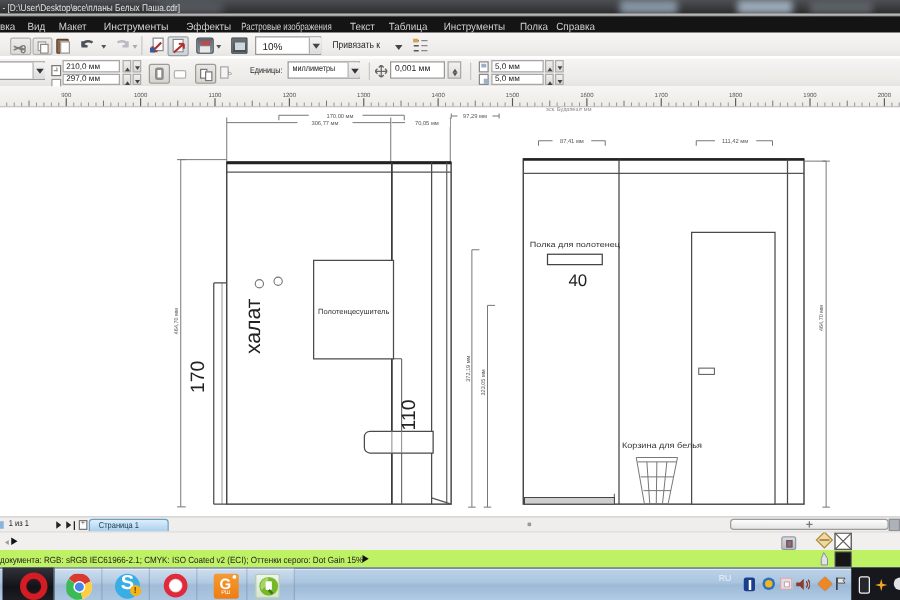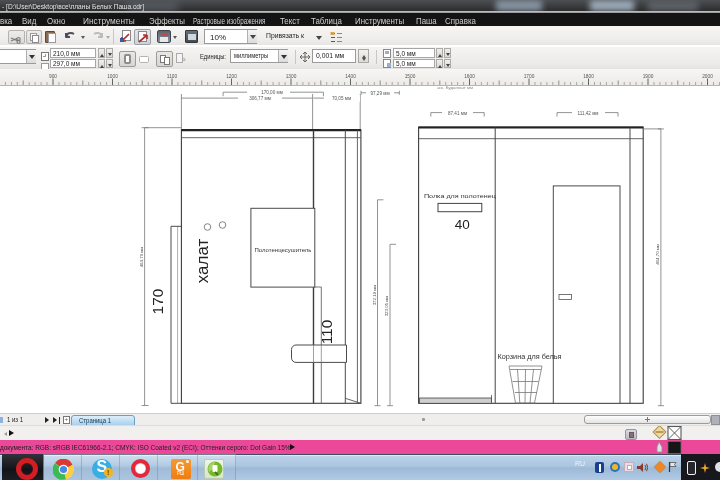--- a/index.html
+++ b/index.html
@@ -12,28 +12,28 @@
  <div class="abs" style="left:590px;top:0;width:44px;height:11px;background:#9cabb9;filter:blur(3px)"></div>
  <div class="abs" style="left:648px;top:0;width:50px;height:11px;background:#5c6166;filter:blur(3px)"></div>
  <div class="abs" style="left:128px;top:0;width:50px;height:11px;background:#555a60;filter:blur(4px)"></div>
  <div class="abs" style="left:2px;top:1.5px;font-size:7.8px;color:#e4e4e4;white-space:nowrap;transform:scaleX(0.85);transform-origin:0 0">- [D:\User\Desktop\все\планы Белых Паша.cdr]</div>
 </div>
 <div class="abs" style="left:0;top:11px;width:720px;height:2px;background:linear-gradient(#c8c8c8,#8f8f8f)"></div>
 
 <div class="abs" style="left:0;top:13px;width:720px;height:28px;background:#141414;color:#cfcfcf;font-size:8.3px">
     <span style="position:absolute;left:0px;top:2.5px;transform:scaleX(0.95);transform-origin:0 0;white-space:nowrap">вка</span>
     <span style="position:absolute;left:22px;top:2.5px;transform:scaleX(0.95);transform-origin:0 0;white-space:nowrap">Вид</span>
-    <span style="position:absolute;left:46.5px;top:2.5px;transform:scaleX(0.95);transform-origin:0 0;white-space:nowrap">Окно</span>
+    <span style="position:absolute;left:46.5px;top:2.5px;transform:scaleX(0.95);transform-origin:0 0;white-space:nowrap">Макет</span>
     <span style="position:absolute;left:83px;top:2.5px;transform:scaleX(1.0);transform-origin:0 0;white-space:nowrap">Инструменты</span>
     <span style="position:absolute;left:148.5px;top:2.5px;transform:scaleX(0.95);transform-origin:0 0;white-space:nowrap">Эффекты</span>
     <span style="position:absolute;left:192.5px;top:2.5px;transform:scaleX(0.76);transform-origin:0 0;white-space:nowrap">Растровые изображения</span>
     <span style="position:absolute;left:280px;top:2.5px;transform:scaleX(0.95);transform-origin:0 0;white-space:nowrap">Текст</span>
     <span style="position:absolute;left:311px;top:2.5px;transform:scaleX(0.95);transform-origin:0 0;white-space:nowrap">Таблица</span>
     <span style="position:absolute;left:354.5px;top:2.5px;transform:scaleX(0.95);transform-origin:0 0;white-space:nowrap">Инструменты</span>
-    <span style="position:absolute;left:415.5px;top:2.5px;transform:scaleX(0.95);transform-origin:0 0;white-space:nowrap">Паша</span>
+    <span style="position:absolute;left:415.5px;top:2.5px;transform:scaleX(0.95);transform-origin:0 0;white-space:nowrap">Полка</span>
     <span style="position:absolute;left:444.5px;top:2.5px;transform:scaleX(0.95);transform-origin:0 0;white-space:nowrap">Справка</span>
   </div>
 
 <div class="abs" style="left:0;top:26px;width:720px;height:20px;background:linear-gradient(#f7f6f5,#efedeb 70%,#e7e5e2);border-bottom:1px solid #fff">
  <div class="abs" style="left:8px;top:4px;width:17px;height:14px;background:linear-gradient(#ececea,#dddbd7);border:1px solid #b4b2ae;border-radius:2px">
    <svg width="15" height="12">
         <path d="M2 8 L9 5 M2 5 L9 8 M9.5 4.5 a1.6 1.6 0 1 0 .1 0 M9.5 7 a1.6 1.6 0 1 0 .1 0" stroke="#7a7a7a" stroke-width="1.1" fill="none"></path>
       </svg>
  </div>
  <div class="abs" style="left:26px;top:4px;width:16px;height:14px;background:linear-gradient(#ececea,#dddbd7);border:1px solid #b4b2ae;border-radius:2px">
@@ -443,21 +443,21 @@
 </div>
 
 <div class="abs" style="left:0;top:424.5px;width:720px;height:15.5px;background:#f1f0ee;border-top:1px solid #dddcd9">
  <div class="abs" style="left:2px;top:6px;width:0;height:0;border:2.5px solid transparent;border-right:3.5px solid #999"></div>
  <div class="abs" style="left:9px;top:4.5px;width:0;height:0;border:3.5px solid transparent;border-left:5px solid #111"></div>
  <div class="abs" style="left:625px;top:3.5px;width:12px;height:11px;background:linear-gradient(#d7dade,#b7bcc2);border:1px solid #9298a0;border-radius:2px">
       <div class="abs" style="left:3px;top:2px;width:5px;height:6px;background:#8a6f7a;border:1px solid #6f5560"></div>
     </div>
 </div>
 
-<div class="abs" style="left:0;top:440px;width:720px;height:14px;background:#ec4899">
+<div class="abs" style="left:0;top:440px;width:720px;height:14px;background:#bef264">
  <span class="abs" style="left:0px;top:3px;font-size:7.2px;color:#222;white-space:nowrap;transform:scaleX(0.9);transform-origin:0 0">документа: RGB: sRGB IEC61966-2.1; CMYK: ISO Coated v2 (ECI); Оттенки серого: Dot Gain 15%</span>
  <div class="abs" style="left:290px;top:4px;width:0;height:0;border:3.5px solid transparent;border-left:5px solid #111"></div>
 </div>
 <svg class="abs" style="left:650px;top:426px" width="36" height="29">
   <g>
    <rect x="5" y="1.5" width="9" height="9" transform="rotate(45 9.5 6)" fill="#ecd9a4" stroke="#b08b3e" stroke-width="1"></rect>
    <path d="M5.5 6 h8" stroke="#a3762a" stroke-width="1.3"></path>
    <rect x="18" y="0.5" width="13" height="13" fill="#fff" stroke="#5a5a5a" stroke-width="1.1"></rect>
    <path d="M18 0.5 L31 13.5 M31 0.5 L18 13.5" stroke="#5a5a5a" stroke-width="1"></path>
    <path d="M9 16 l3 5 v5 h-5 v-5 Z" fill="#dfe3e8" stroke="#8a8f96" stroke-width="0.8"></path>

